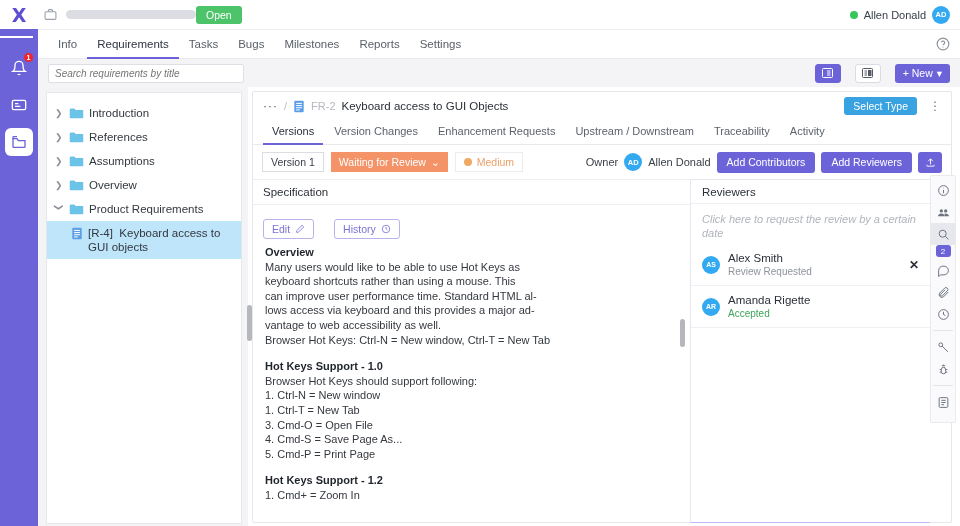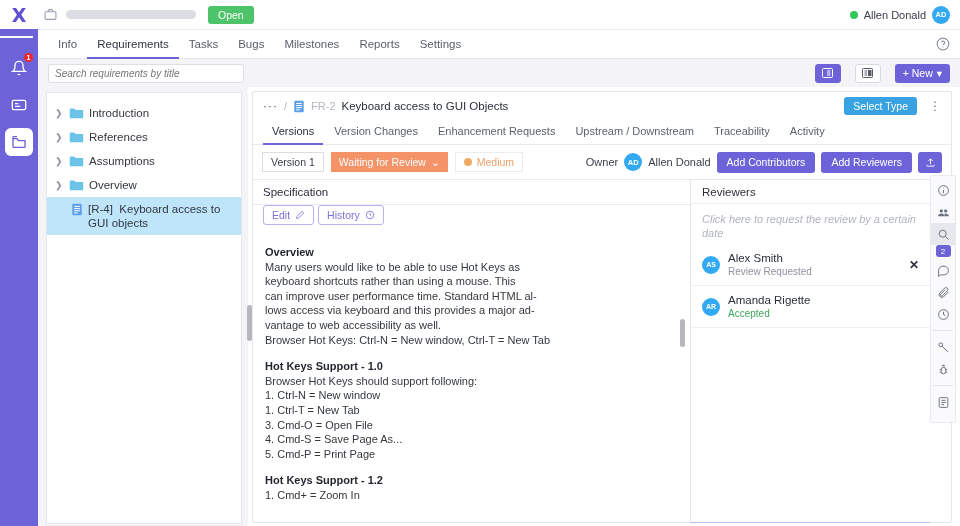--- a/index.html
+++ b/index.html
@@ -39,21 +39,21 @@
   .topbar {
     position: absolute; left: 0; top: 0; width: 960px; height: 30px;
     background: #fff; border-bottom: 1px solid #ececf1;
     display: flex; align-items: center;
   }
   .logo-x { width: 38px; text-align: center; color: #5d4fd0; font-size: 19px; font-weight: bold; font-family: "DejaVu Sans", sans-serif;}
   .crumb-ico { margin-left: 6px; color: #9aa0ae; display:flex; }
   .crumb-ico svg { width: 13px; height: 13px; }
   .ghostbar { width: 130px; height: 9px; border-radius: 5px; background: #dcdde2; margin-left: 9px; }
   .pill-open {
-    margin-left: 12px; background: #4ec46a; color: #fff;
+    background: #4ec46a; color: #fff;
     font-size: 10.5px; padding: 3px 10px; border-radius: 3px;
   }
   .topright { margin-left: auto; display: flex; align-items: center; padding-right: 10px; gap: 6px; }
   .status-dot { width: 8px; height: 8px; border-radius: 50%; background: #36c75c; }
   .uname { font-size: 11px; color: #3b4049; }
   .avatar {
     width: 18px; height: 18px; border-radius: 50%; background: #33a9f2;
     color: #fff; font-size: 7.5px; font-weight: bold;
     display: flex; align-items: center; justify-content: center;
   }
@@ -165,21 +165,21 @@
   }
   .btn-icon-out svg { width: 11px; height: 11px; }
 
   .specbar {
     display: flex; align-items: center; height: 26px;
     border-top: 1px solid #ececf1; border-bottom: 1px solid #ececf1;
     padding: 0 10px; font-size: 11.5px; color: #2b3039;
   }
   .spec-hours { margin-left: auto; font-size: 11px; color: #2b3039; font-weight: bold; }
 
-  .editrow { display: flex; align-items: flex-start; height: 34px; padding: 0 10px; gap: 4px; }
+  .editrow { display: flex; align-items: flex-end; height: 34px; padding: 0 10px; gap: 20px; }
   .btn-outline {
     background: #fff; border: 1px solid #b8b3ec; color: #7a72d6;
     font-size: 10.5px; height: 20px; border-radius: 3px; padding: 0 8px;
     display: flex; align-items: center; gap: 5px;
     font-family: "Liberation Sans", sans-serif;
   }
   .btn-outline svg { width: 10px; height: 10px; }
   .btn-savetpl { margin-left: auto; }
 
   .speccontent {
@@ -353,20 +353,27 @@
       </div>
 
       <div class="tree-row">
         <span class="chev">❯</span>
         <svg class="folder" viewBox="0 0 20 16">
             <path d="M1 3a1 1 0 0 1 1-1h5l2 2h9a1 1 0 0 1 1 1v9a1 1 0 0 1-1 1H2a1 1 0 0 1-1-1z" fill="#6cc3ea"></path>
           </svg>
         <span class="tree-label">Overview</span>
       </div>
 
+      <div class="tree-row">
+        <span class="chev" style="display: inline-block; transform: rotate(90deg); transform-origin: 50% 50%;">❯</span>
+        <svg class="folder" viewBox="0 0 20 16">
+            <path d="M1 3a1 1 0 0 1 1-1h5l2 2h9a1 1 0 0 1 1 1v9a1 1 0 0 1-1 1H2a1 1 0 0 1-1-1z" fill="#6cc3ea"></path>
+          </svg>
+        <span class="tree-label">Product Requirements</span>
+      </div>
 
       <div class="tree-row sel child">
         <svg class="doc-ico" viewBox="0 0 16 18">
           <rect x="1.5" y="1" width="13" height="16" rx="1.5" fill="#5b9fe8"></rect>
           <rect x="4" y="4" width="8" height="1.4" fill="#fff"></rect>
             <rect x="4" y="7" width="8" height="1.4" fill="#fff"></rect>
           <rect x="4" y="10" width="8" height="1.4" fill="#fff"></rect>
             <rect x="4" y="13" width="5" height="1.4" fill="#fff"></rect>
         </svg>
         <span class="tree-label">

